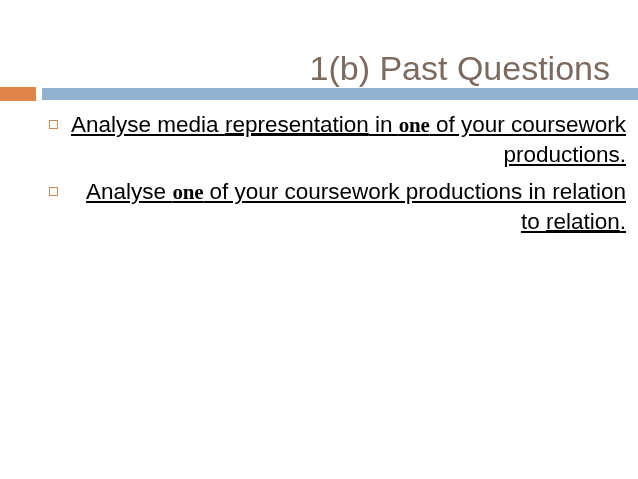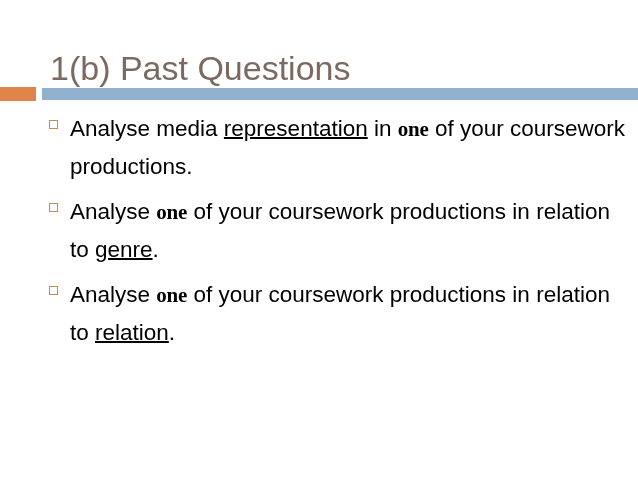--- a/index.html
+++ b/index.html
@@ -8,20 +8,21 @@
     padding: 0;
     background: #ffffff;
   }
   #slide {
     position: relative;
     width: 638px;
     height: 479px;
     background: #ffffff;
     overflow: hidden;
     font-family: "Liberation Sans", sans-serif;
+    text-align: right;
     -webkit-font-smoothing: antialiased;
   }
 
   
   #slide-title {
     position: absolute;
     left: 50px;
     top: 24px;
     width: 560px;
     font-size: 34px;
@@ -62,23 +63,24 @@
     position: absolute;
     left: 46px;
     top: 110px;
     width: 580px;
   }
   .bullet-item {
     position: relative;
     padding-left: 24px;
     margin: 0 0 7px 0;
     font-size: 22.5px;
-    line-height: 38px;
+    line-height: 30px;
     color: #000000;
     font-family: "Liberation Sans", sans-serif;
+    text-decoration: underline;
   }
   .bullet-marker {
     position: absolute;
     left: 3px;
     top: 10px;
     width: 7px;
     height: 7px;
     border: 1px solid #c98a55;
     background: transparent;
     box-sizing: content-box;
@@ -106,24 +108,20 @@
     <div id="divider-accent-right" style="background: rgb(146, 177, 206);"></div>
   </div>
 
   <div id="body">
 
     <p class="bullet-item">
       <span class="bullet-marker" style="border-color: rgb(201, 138, 85);"></span>
       <span class="bullet-text"><span>Analyse media </span><span class="u">representation</span><span> in </span><span class="kw">one</span><span> of your coursework productions.</span></span>
     </p>
 
-    <p class="bullet-item">
-      <span class="bullet-marker" style="border-color: rgb(201, 138, 85);"></span>
-      <span class="bullet-text"><span>Analyse </span><span class="kw">one</span><span> of your coursework productions in relation to </span><span class="u">genre</span><span>.</span></span>
-    </p>
 
     <p class="bullet-item">
       <span class="bullet-marker" style="border-color: rgb(201, 138, 85);"></span>
       <span class="bullet-text"><span>Analyse </span><span class="kw">one</span><span> of your coursework productions in relation to </span><span class="u">relation</span><span>.</span></span>
     </p>
 
   </div>
 
 </div>
 

